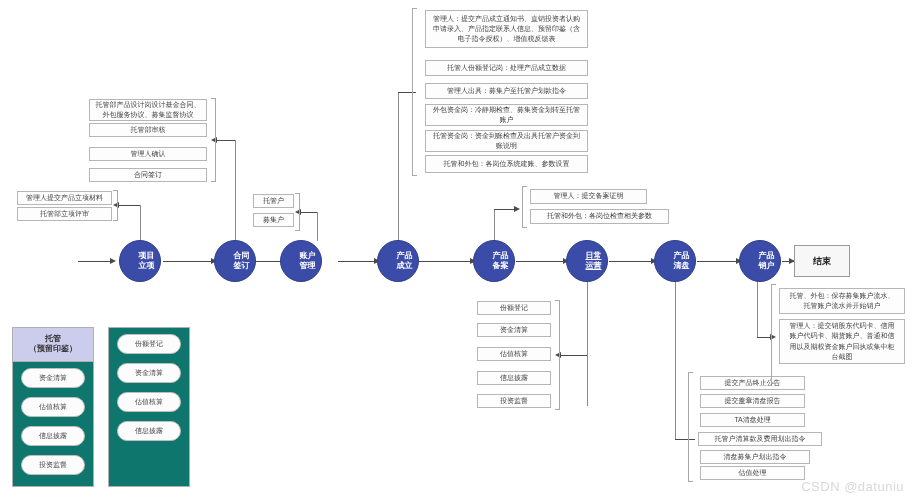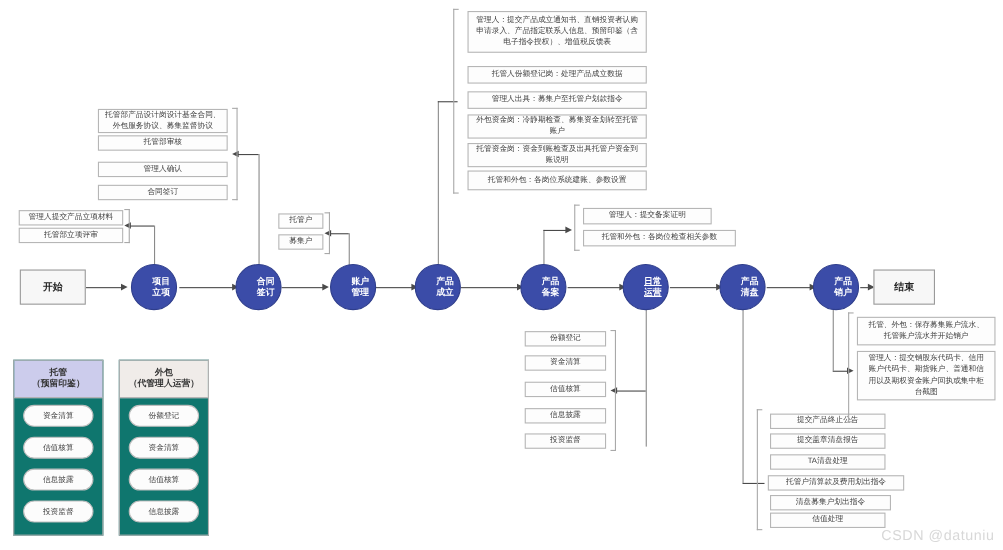--- a/index.html
+++ b/index.html
@@ -146,32 +146,31 @@
 
   <div class="hline" style="left:609px; top:261px; width:44px;"></div>
   <div class="arrow-r" style="left:651px; top:257.5px;"></div>
 
   <div class="hline" style="left:697px; top:261px; width:41px;"></div>
   <div class="arrow-r" style="left:736px; top:257.5px;"></div>
 
   <div class="hline" style="left:782px; top:261px; width:12px;"></div>
   <div class="arrow-r" style="left:789px; top:257.5px;"></div>
 
-  <div class="terminal" style="left:18px; top:245px; width:60px; height:32px;">开始</div>
   <div class="terminal" style="left:794px; top:245px; width:56px; height:32px;">结束</div>
 
   <div class="node" style="left:119px; top:240px;">
     <span>项目</span>
     <span>立项</span>
   </div>
   <div class="node" style="left:214px; top:240px;">
     <span>合同</span>
     <span>签订</span>
   </div>
-  <div class="node" style="left:300px; top:240px;">
+  <div class="node" style="left:280px; top:240px;">
     <span>账户</span>
     <span>管理</span>
   </div>
   <div class="node" style="left:377px; top:240px;">
     <span>产品</span>
     <span>成立</span>
   </div>
   <div class="node" style="left:473px; top:240px;">
     <span>产品</span>
     <span>备案</span>
@@ -272,24 +271,20 @@
     </div>
     <div class="legend-body">
       <div class="pill">资金清算</div>
       <div class="pill">估值核算</div>
       <div class="pill">信息披露</div>
       <div class="pill">投资监督</div>
     </div>
   </div>
 
   <div class="legend" style="left:108px; top:327px; width:82px; height:160px;">
-    <div class="legend-head outsource">
-      <div>外包</div>
-      <div>（代管理人运营）</div>
-    </div>
     <div class="legend-body">
       <div class="pill">份额登记</div>
       <div class="pill">资金清算</div>
       <div class="pill">估值核算</div>
       <div class="pill">信息披露</div>
     </div>
   </div>
 
   <div class="watermark">CSDN @datuniu</div>
 

